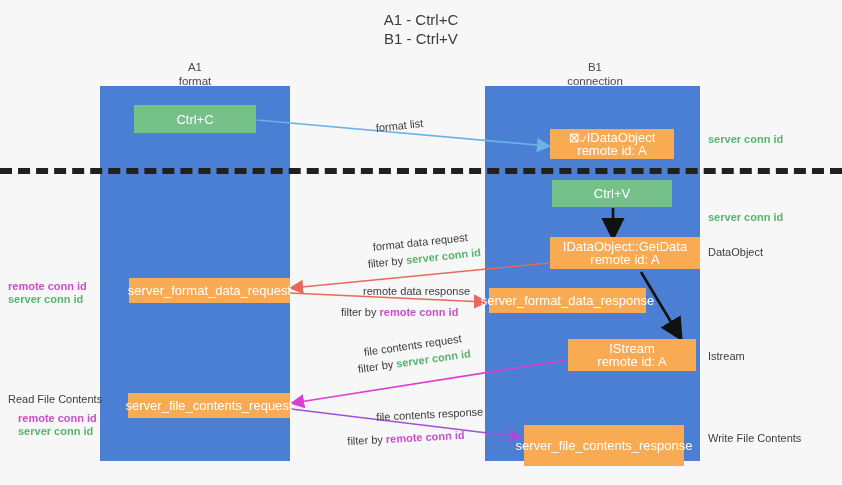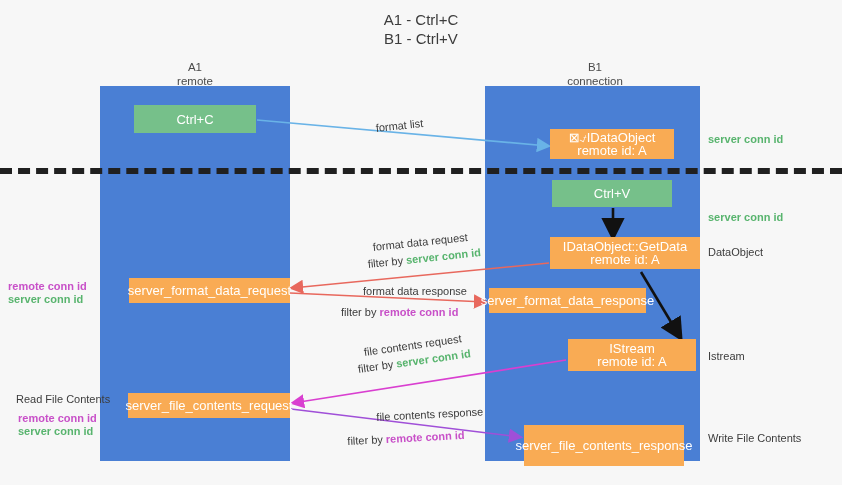--- a/index.html
+++ b/index.html
@@ -47,21 +47,21 @@
 
 <div id="stage">
 
   <div class="title">
     <div>A1 - Ctrl+C</div>
     <div>B1 - Ctrl+V</div>
   </div>
 
   <div class="colhdr" style="left:105px;top:60px;width:180px;">
     <div>A1</div>
-    <div>remote</div>
+    <div>format</div>
   </div>
   <div class="colhdr" style="left:505px;top:60px;width:180px;">
     <div>B1</div>
     <div>connection</div>
   </div>
 
   <div class="lane" style="left:100px;top:86px;width:190px;height:375px;"></div>
   <div class="lane" style="left:485px;top:86px;width:215px;height:375px;"></div>
 
   <svg id="wires" viewBox="0 0 842 485">
@@ -131,35 +131,35 @@
 
   <div class="node orange" style="left:524px;top:425px;width:160px;height:41px;">
     <div>server_file_contents_response</div>
   </div>
 
   <div class="lbl rot-neg" style="left:375px;top:121px;transform:rotate(-6deg);">format list</div>
 
   <div class="lbl rot-neg" style="left:372px;top:240px;transform:rotate(-6deg);">format data request</div>
   <div class="lbl rot-neg" style="left:367px;top:257px;transform:rotate(-6deg);"><span>filter by </span><span class="lbl green" style="position:static;">server conn id</span></div>
 
-  <div class="lbl" style="left:363px;top:284px;">format data response</div>
+  <div class="lbl" style="left:363px;top:284px;">remote data response</div>
   <div class="lbl" style="left:341px;top:305px;"><span>filter by </span><span class="lbl magenta" style="position:static;">remote conn id</span></div>
 
   <div class="lbl rot-neg" style="left:363px;top:345px;transform:rotate(-8deg);">file contents request</div>
   <div class="lbl rot-neg" style="left:357px;top:362px;transform:rotate(-8deg);"><span>filter by </span><span class="lbl green" style="position:static;">server conn id</span></div>
 
   <div class="lbl rot-neg" style="left:376px;top:410px;transform:rotate(-3deg);">file contents response</div>
   <div class="lbl rot-neg" style="left:347px;top:434px;transform:rotate(-3deg);"><span>filter by </span><span class="lbl magenta" style="position:static;">remote conn id</span></div>
 
   <div class="lbl green" style="left:708px;top:132px;">server conn id</div>
   <div class="lbl green" style="left:708px;top:210px;">server conn id</div>
   <div class="lbl" style="left:708px;top:245px;">DataObject</div>
   <div class="lbl" style="left:708px;top:349px;">Istream</div>
   <div class="lbl" style="left:708px;top:431px;">Write File Contents</div>
 
   <div class="lbl magenta" style="left:8px;top:279px;">remote conn id</div>
   <div class="lbl green" style="left:8px;top:292px;">server conn id</div>
 
-  <div class="lbl" style="left:8px;top:392px;margin-left:8px;">Read File Contents</div>
+  <div class="lbl" style="left:8px;top:392px;">Read File Contents</div>
   <div class="lbl magenta" style="left:18px;top:411px;">remote conn id</div>
   <div class="lbl green" style="left:18px;top:424px;">server conn id</div>
 
 </div>
 
 </body></html>

